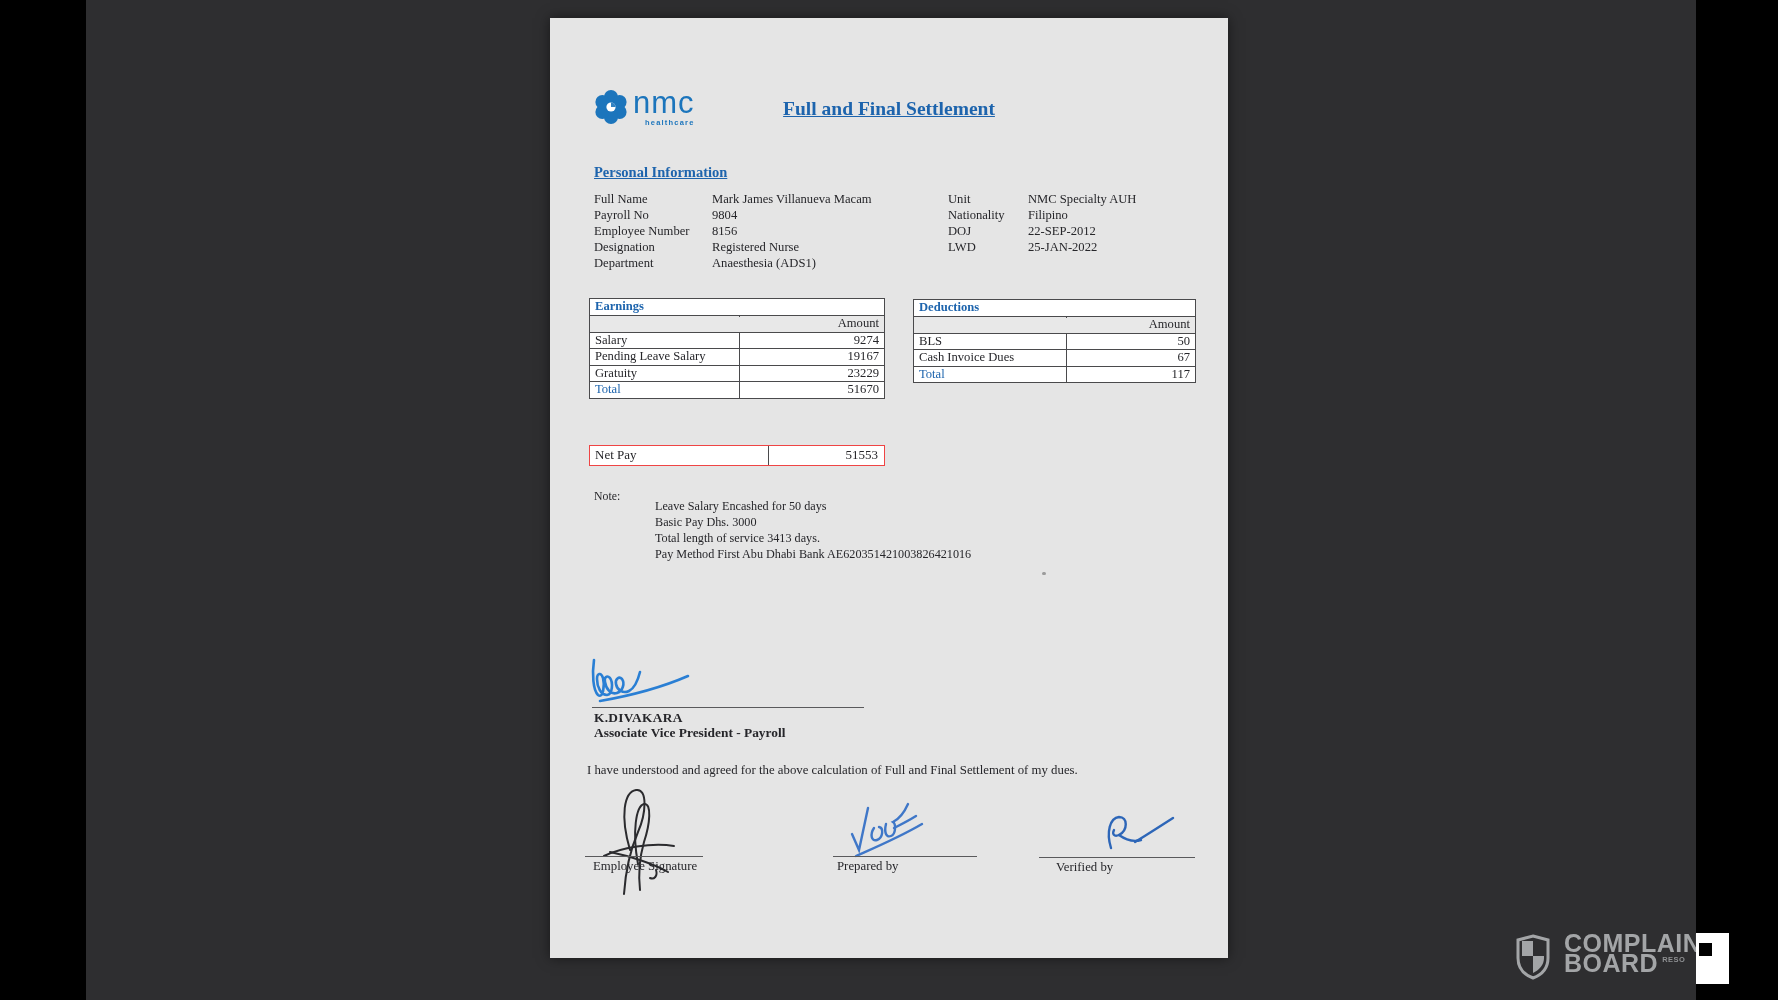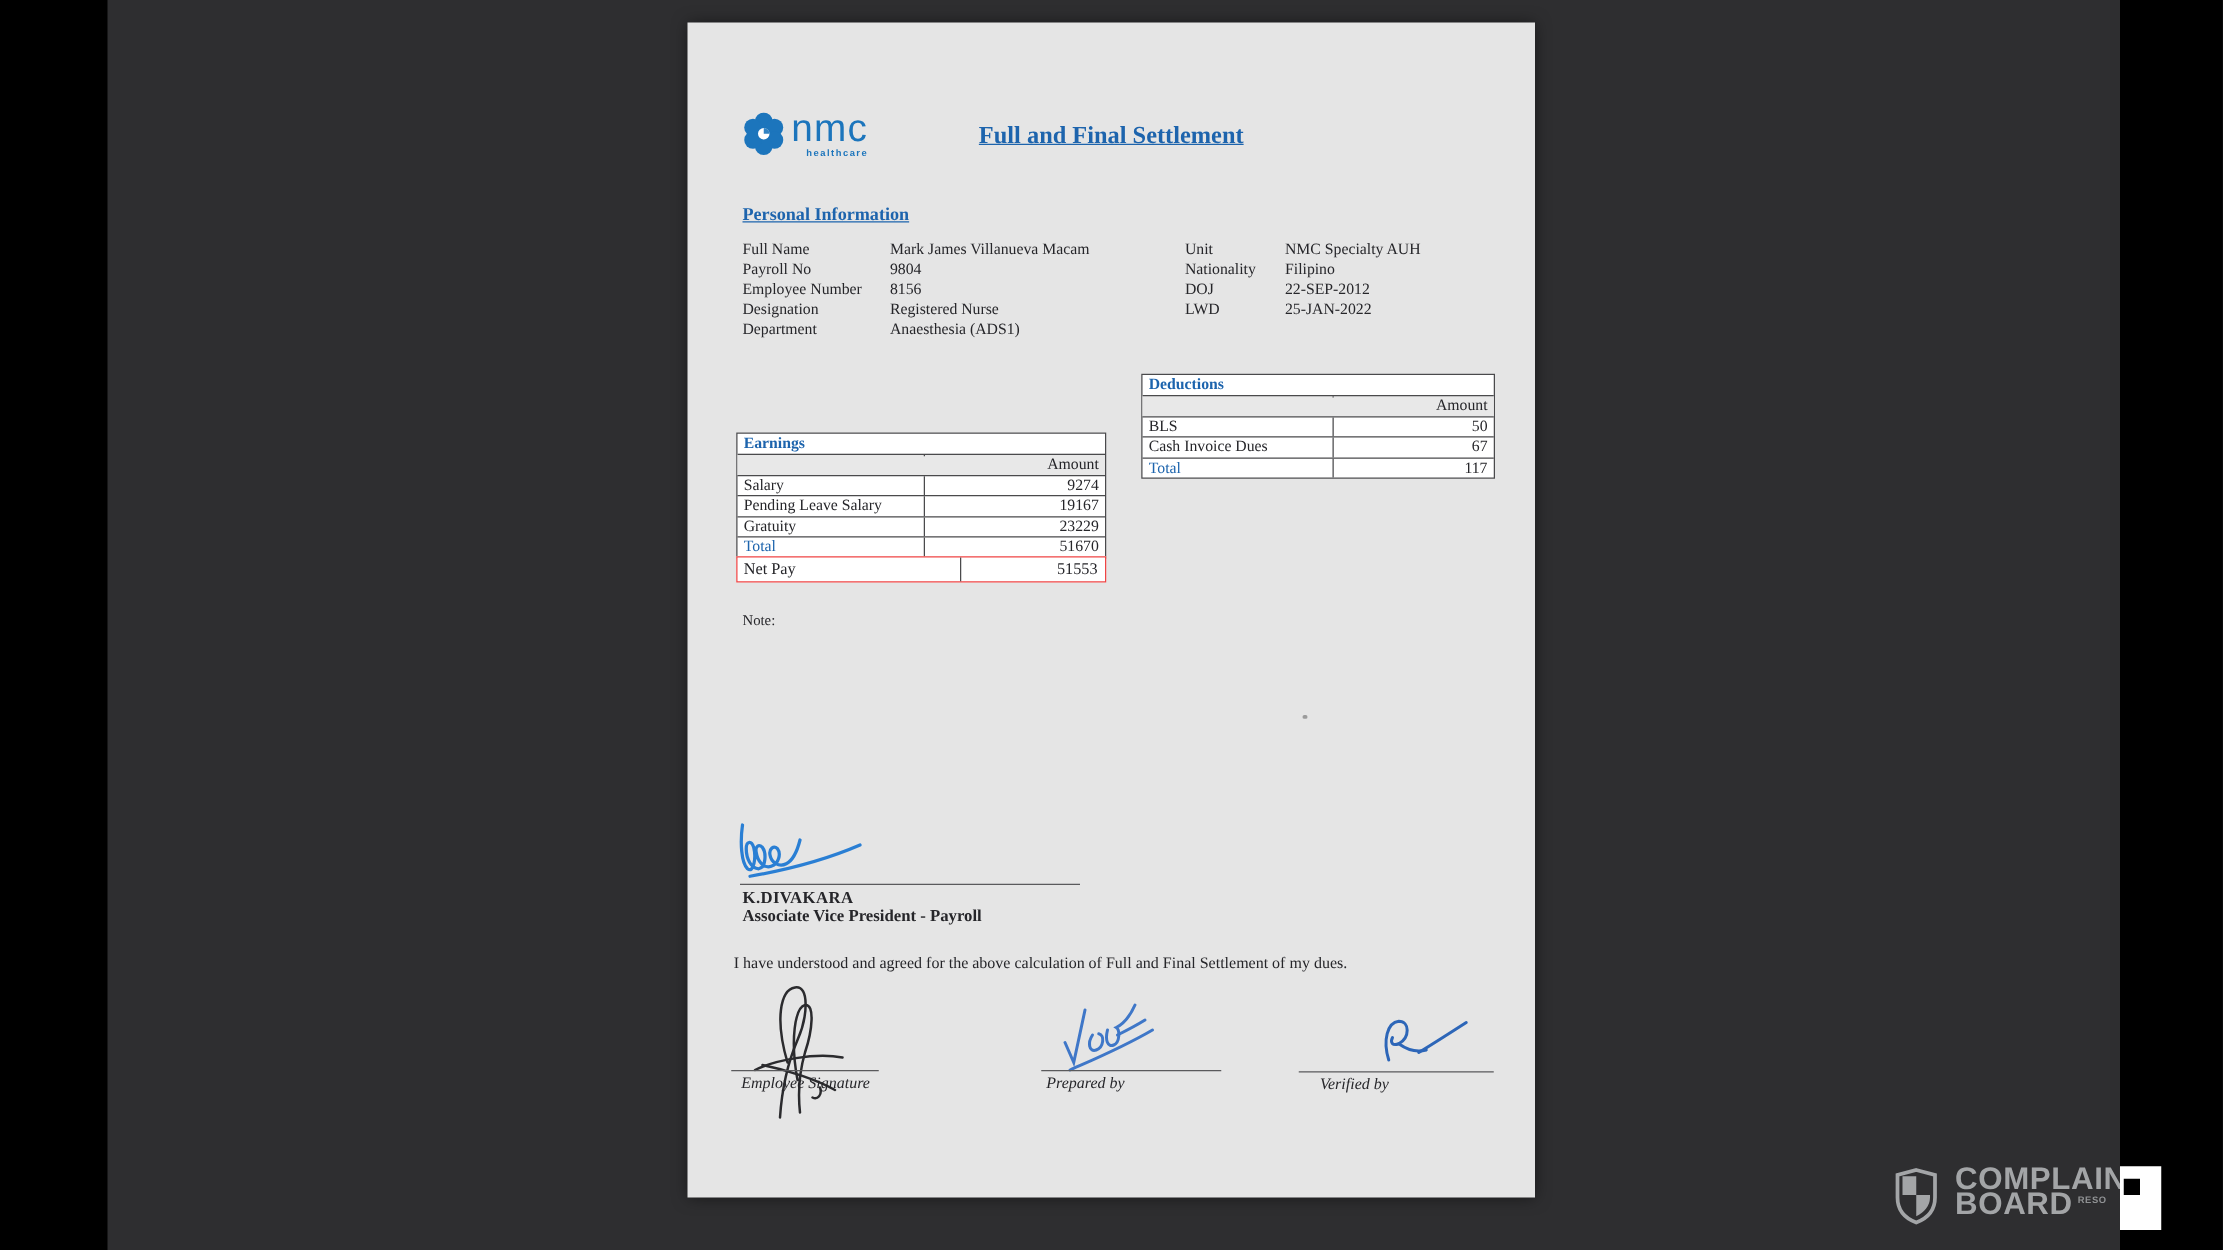--- a/index.html
+++ b/index.html
@@ -44,21 +44,21 @@
   .np-l{box-sizing:border-box;width:179px;border-right:1px solid #4a4a4c;padding:0 5px;}
   .np-r{flex:1;text-align:right;padding:0 6px;}
   
   .note-label{position:absolute;left:44px;top:471px;font-size:11.8px;}
   .note-lines{position:absolute;left:105px;top:481px;font-size:12.2px;line-height:15.9px;white-space:nowrap;}
   
   .sig-line{position:absolute;border-top:1px solid #5a5a5c;height:0;}
   .approver-name{position:absolute;left:44px;top:692px;font-size:13.4px;font-weight:bold;letter-spacing:.3px;}
   .approver-role{position:absolute;left:44px;top:707px;font-size:13.4px;font-weight:bold;}
   .ack{position:absolute;left:37px;top:745px;font-size:12.8px;white-space:nowrap;}
-  .sig-label{position:absolute;font-size:12.8px;font-style:italic;}
+  .sig-label{position:absolute;font-size:12.8px;}
   
   .watermark{position:absolute;left:1512px;top:931px;width:184px;height:58px;overflow:hidden;
              font-family:"Liberation Sans","DejaVu Sans",sans-serif;color:#a3a5a7;}
   .wm-text{position:absolute;left:52px;top:3px;}
   .wm-big{font-size:25px;font-weight:700;line-height:19.5px;letter-spacing:.5px;white-space:nowrap;}
   .wm-row{display:flex;align-items:flex-end;}
   .wm-sub{margin-left:4px;font-size:7.5px;font-weight:700;line-height:8.5px;color:#8f9193;
           letter-spacing:.5px;white-space:nowrap;}
   .white-box{position:absolute;left:1696px;top:933px;width:33px;height:51px;background:#fff;}
   .black-square{position:absolute;left:3px;top:10px;width:13px;height:13px;background:#000;}
@@ -131,21 +131,21 @@
       <div class="pi-row">
           <span class="lbl">DOJ</span>
           <span>22-SEP-2012</span>
         </div>
       <div class="pi-row">
           <span class="lbl">LWD</span>
           <span>25-JAN-2022</span>
         </div>
     </div>
 
-    <div class="tbl" style="left:39px;top:280px;width:294px;margin-top:48px;">
+    <div class="tbl" style="left:39px;top:280px;width:294px;">
       <div class="trow title">
           <span>Earnings</span>
         </div>
       <div class="trow hdr">
         <div class="c1 e-c1">Description</div>
         <div class="c2">Amount</div>
       </div>
       <div class="trow">
         <div class="c1 e-c1">Salary</div>
         <div class="c2">9274</div>
@@ -185,20 +185,26 @@
         <div class="c2">117</div>
       </div>
     </div>
 
     <div class="netpay">
       <div class="np-l">Net Pay</div>
       <div class="np-r">51553</div>
     </div>
 
     <div class="note-label">Note:</div>
+    <div class="note-lines">
+      <div>Leave Salary Encashed for 50 days</div>
+      <div>Basic Pay Dhs. 3000</div>
+      <div>Total length of service 3413  days.</div>
+      <div>Pay Method First Abu Dhabi Bank AE620351421003826421016</div>
+    </div>
 
     <svg class="abs" style="left:38px;top:638px;" width="108" height="52" viewBox="0 0 108 52">
       <g fill="none" stroke="#2a7fd4" stroke-width="2.6" stroke-linecap="round">
         <path d="M6,4 C4,18 5,34 10,39 C15,43 17,30 15,22 C13,16 9,17 9,23 C9,31 13,39 19,39 C25,38 25,26 22,22 C19,19 16,21 17,26 C18,33 23,39 29,37 C35,35 37,27 34,23 C31,20 27,23 28,28 C29,34 35,38 41,35 C47,32 50,24 52,16"></path>
         <path d="M12,45 C35,41 70,33 100,20"></path>
       </g>
     </svg>
     <div class="sig-line" style="left:42px;top:689px;width:272px;"></div>
     <div class="approver-name">K.DIVAKARA</div>
     <div class="approver-role">Associate Vice President - Payroll</div>

